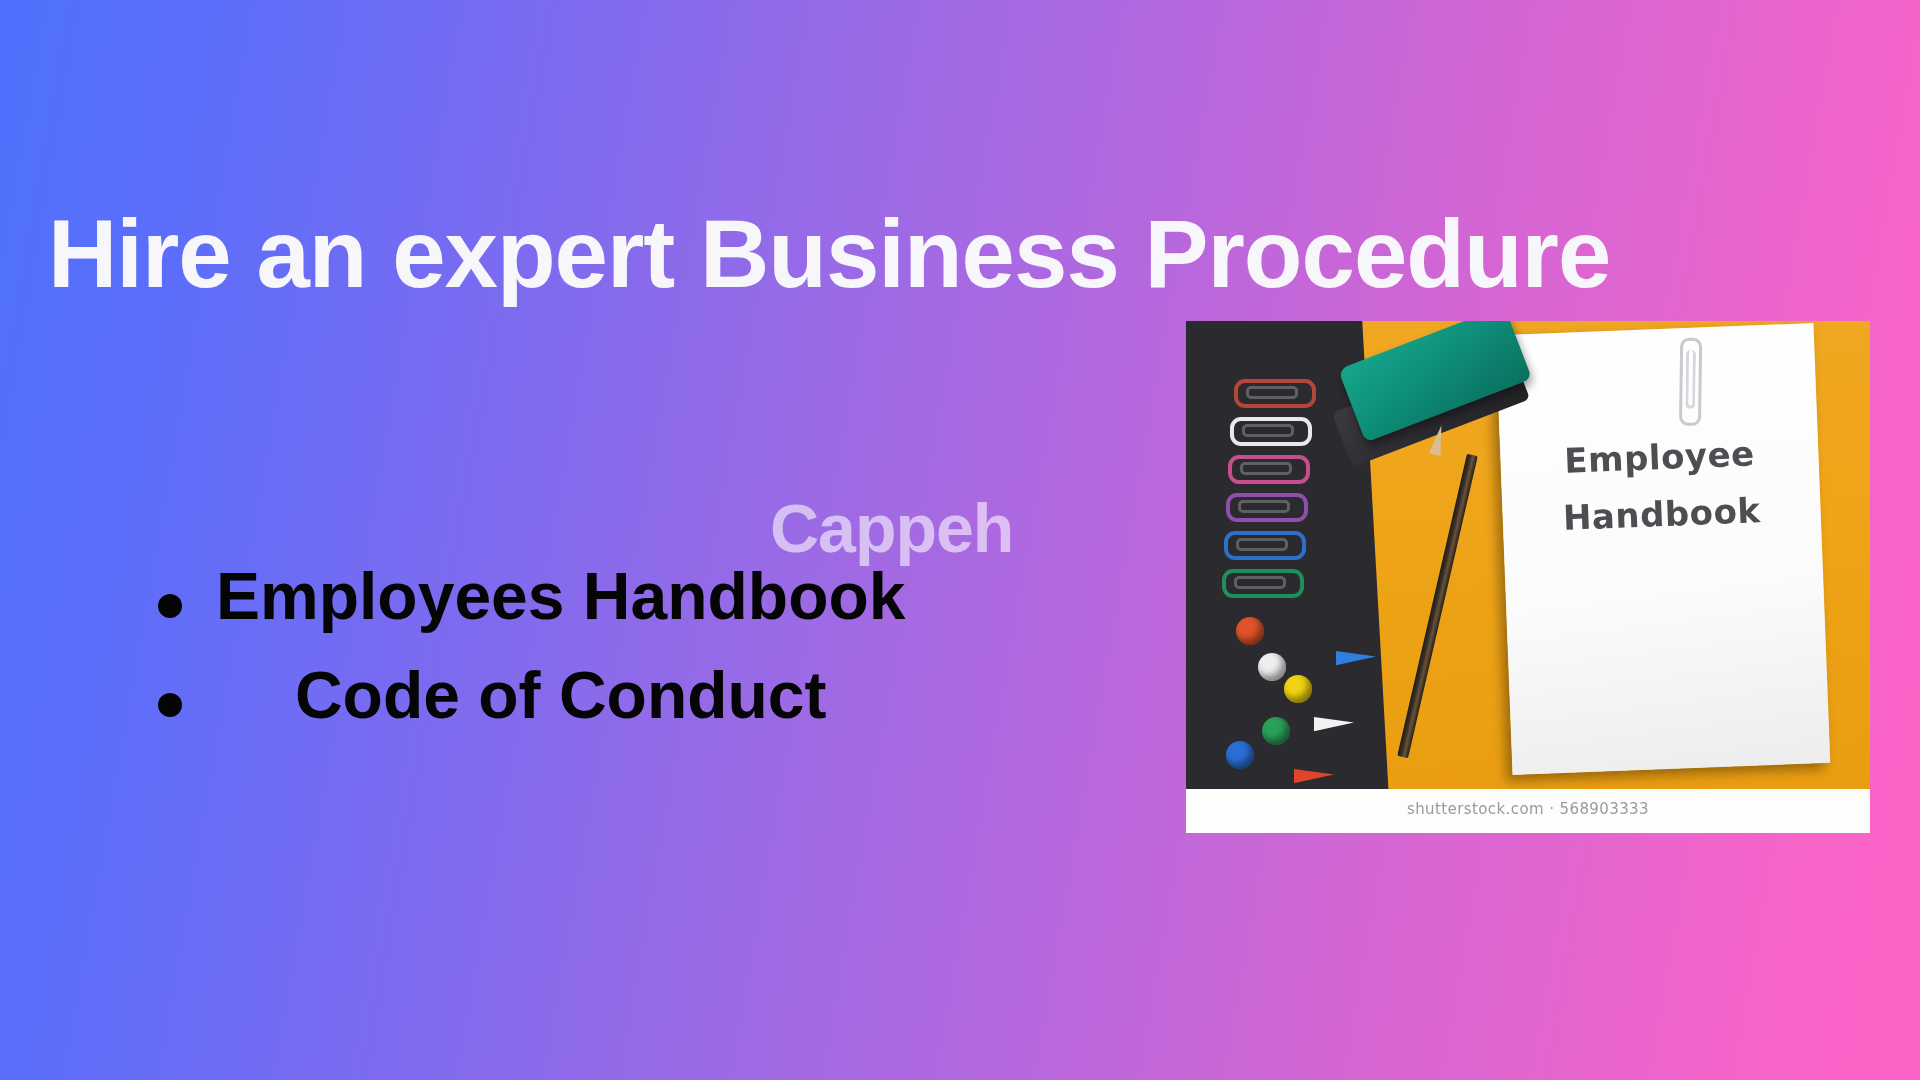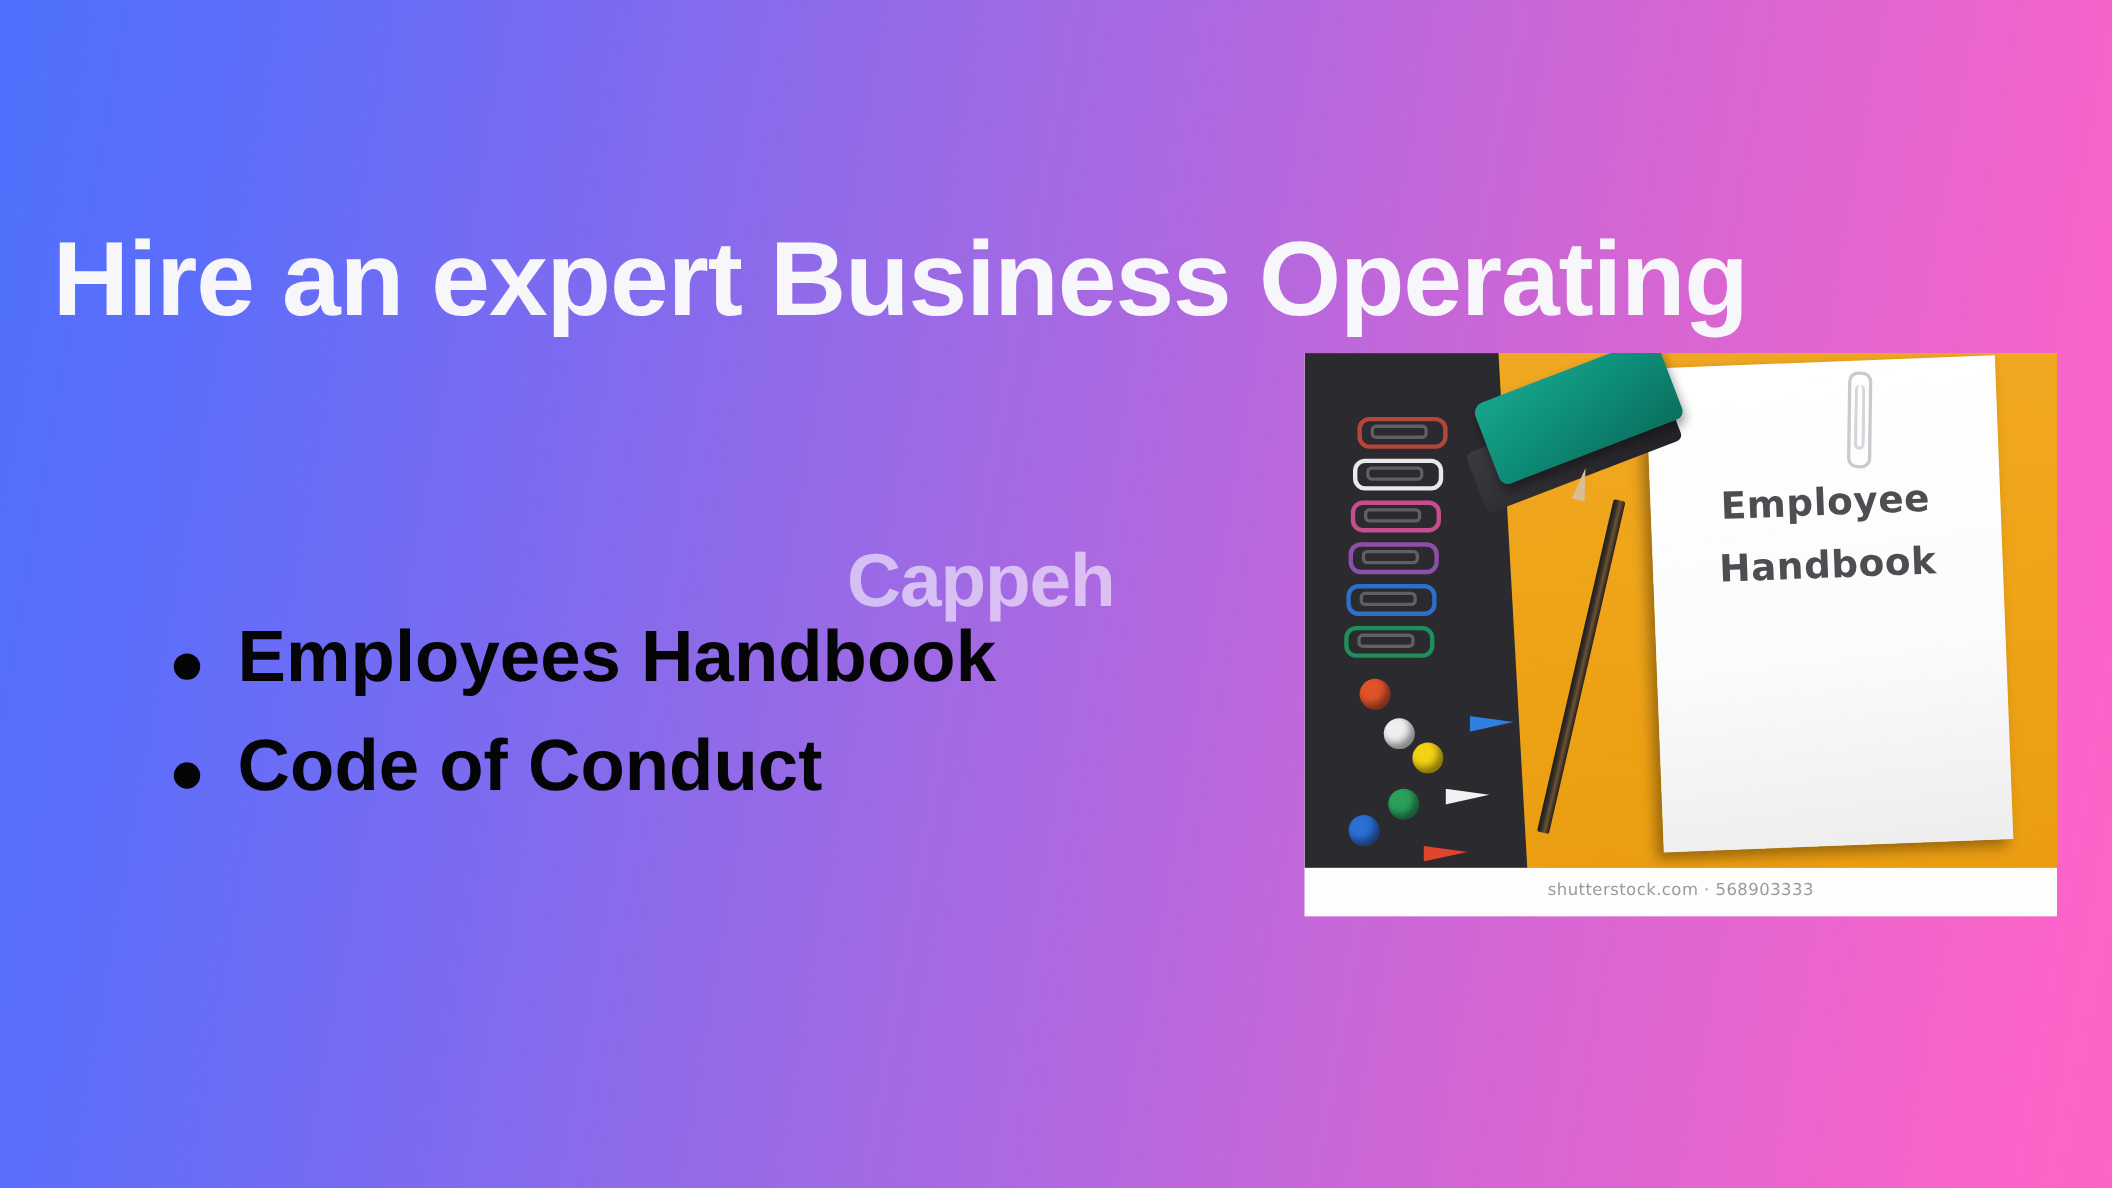--- a/index.html
+++ b/index.html
@@ -59,20 +59,21 @@
 
   
   #bullet-list {
     position: absolute;
     left: 148px;
     top: 560px;
     list-style: none;
     margin: 0;
     padding: 0;
     z-index: 3;
+    text-align: center;
   }
   #bullet-list li {
     position: relative;
     padding-left: 68px;
     margin-bottom: 25px;
     font-size: 66px;
     font-weight: 700;
     line-height: 1.12;
     color: #050505;
     white-space: nowrap;
@@ -283,21 +284,21 @@
     color: #9A9A9E;
     font-family: "DejaVu Sans", sans-serif;
     filter: blur(0.4px);
   }
 </style>
 </head>
 <body>
 
 <div id="slide">
 
-  <h1 id="slide-title">Hire an expert Business Operating</h1>
+  <h1 id="slide-title">Hire an expert Business Procedure</h1>
 
   <div id="watermark">Cappeh</div>
 
   <ul id="bullet-list">
     <li>
       <span>Employees Handbook</span>
     </li>
     <li>
       <span>Code of Conduct</span>
     </li>

